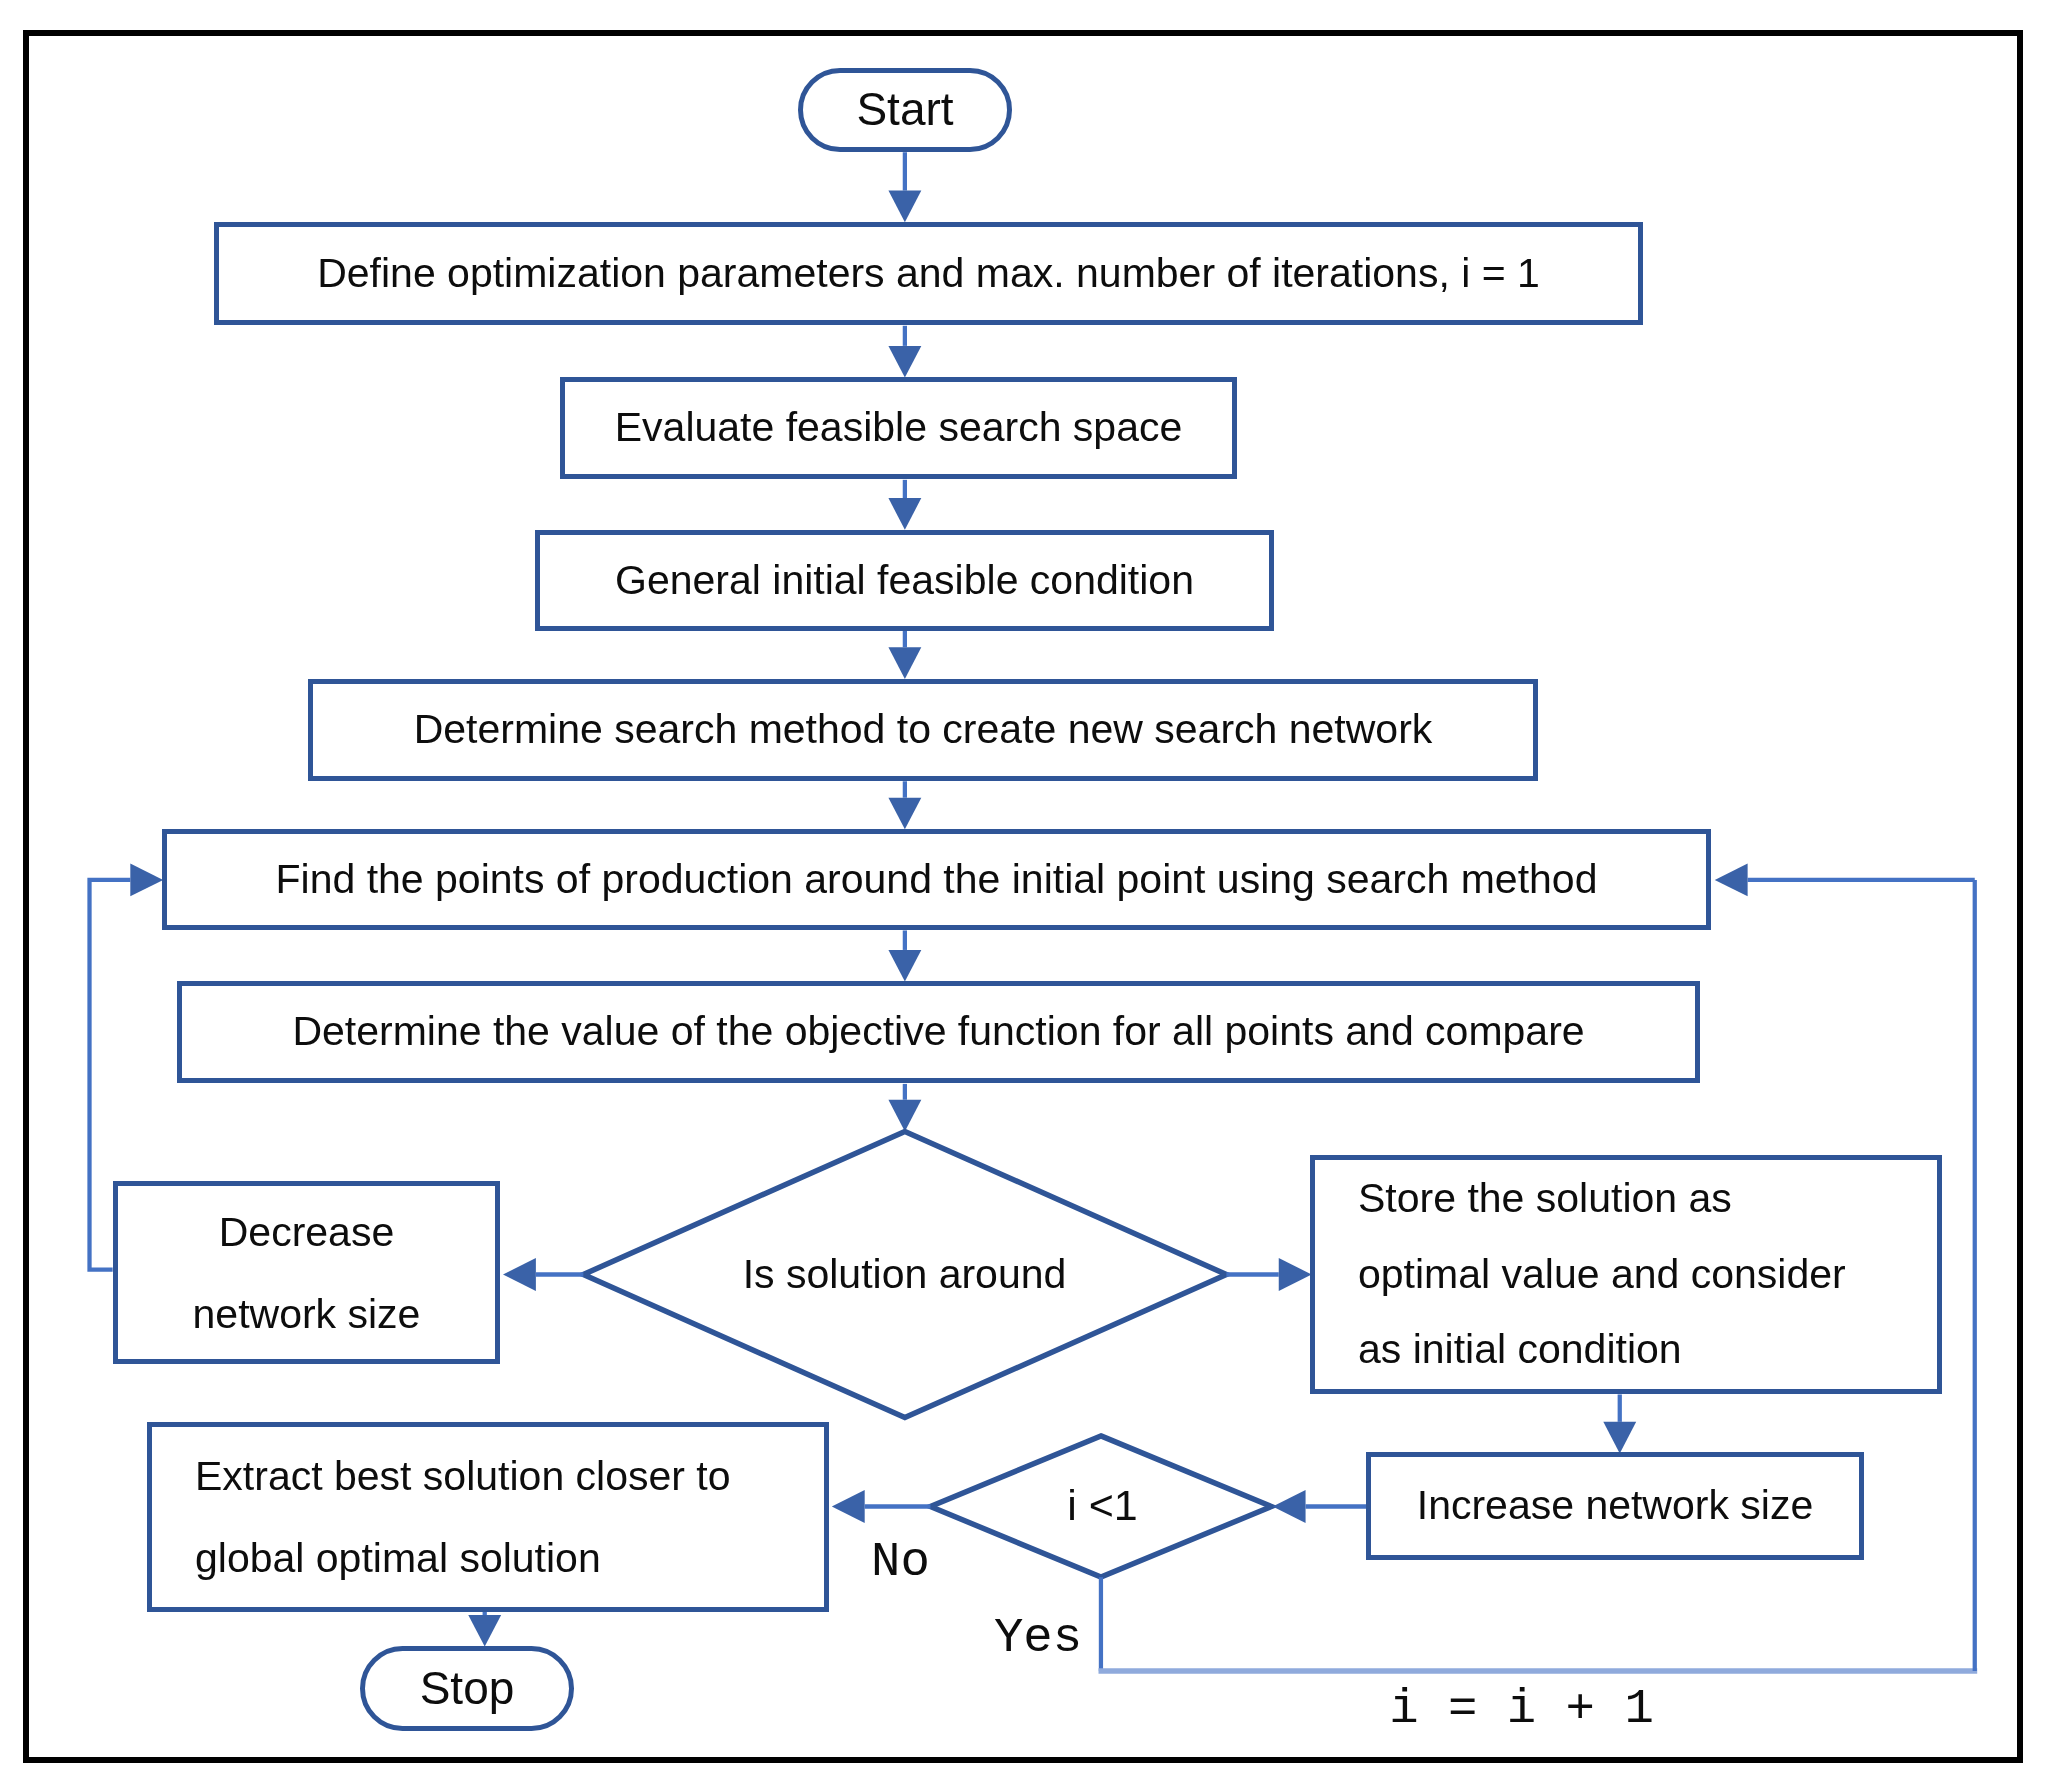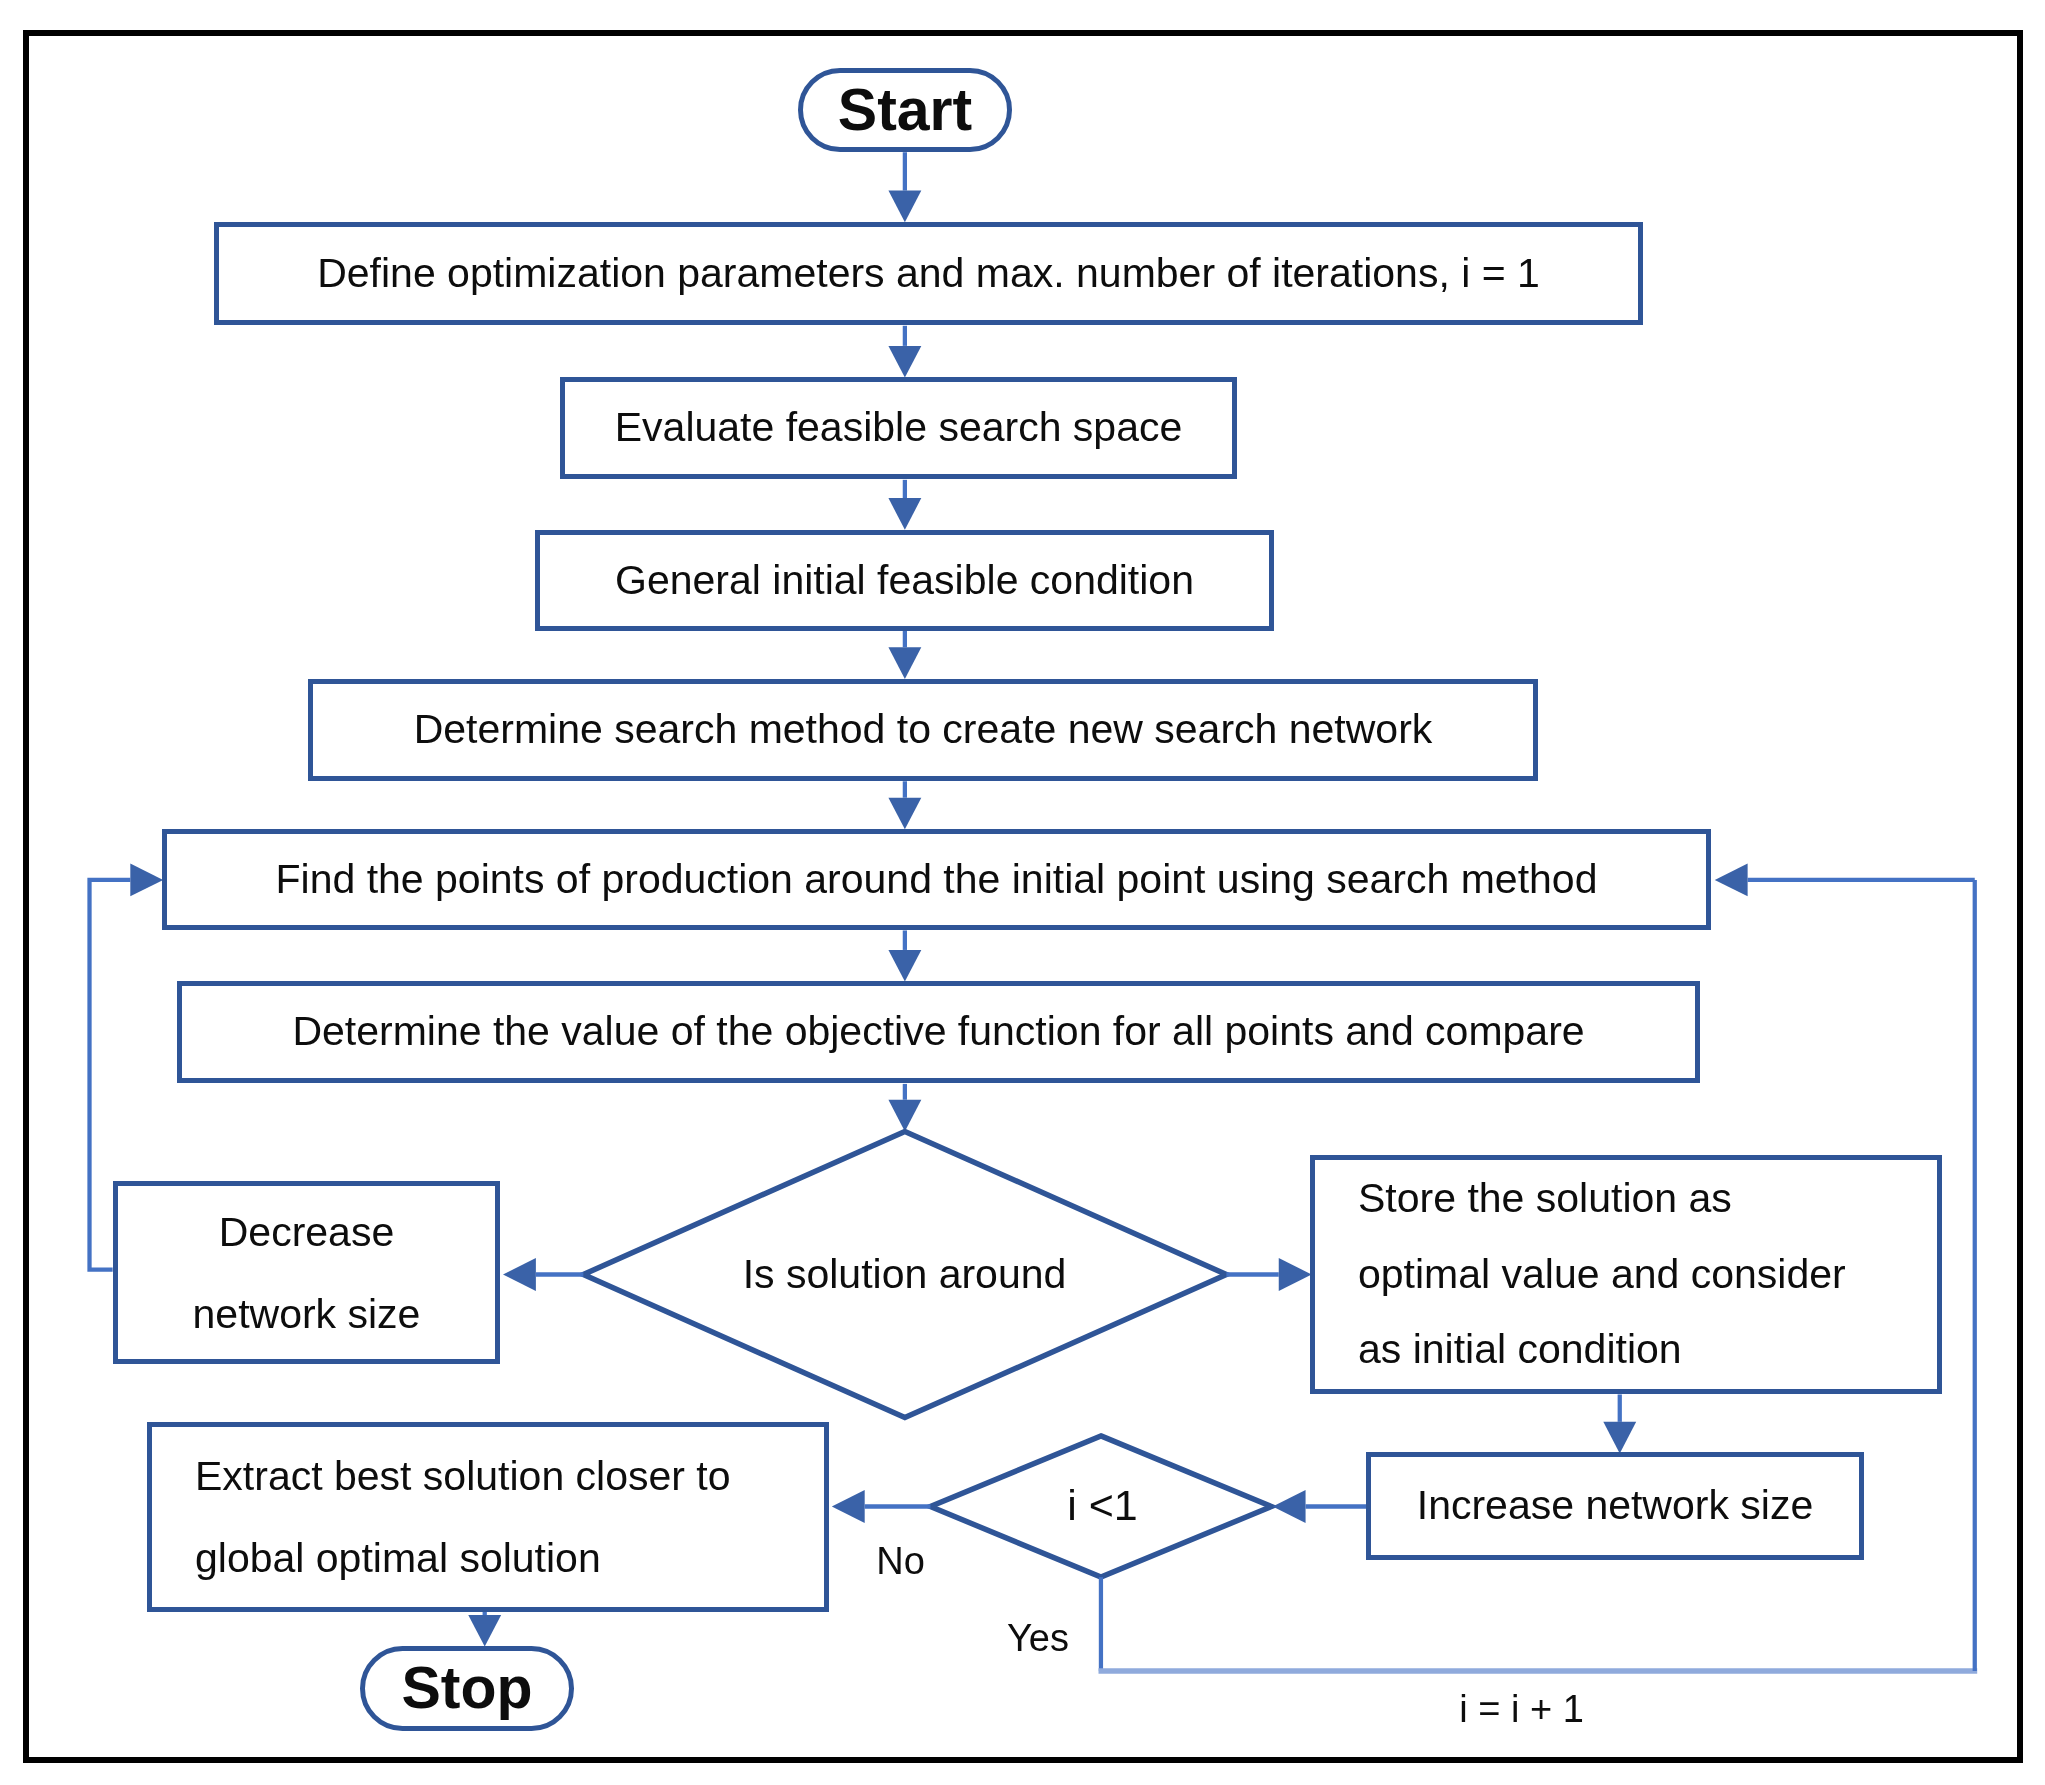--- a/index.html
+++ b/index.html
@@ -11,30 +11,30 @@
   #flow-svg{position:absolute;left:0;top:0;width:2046px;height:1786px;}
   .edge{stroke:var(--line,#4472c4);stroke-width:7;fill:none;}
   .edge-light{stroke:var(--line-light,#8faadc);stroke-width:9;fill:none;}
   .arrowhead{fill:var(--arrow,#3a62a8);stroke:none;}
   .diamond{fill:#ffffff;stroke:var(--box-border,#2f5597);stroke-width:9;}
   .node{position:absolute;box-sizing:border-box;background:#fff;
         border:5.5px solid var(--box-border,#2f5597);
         display:flex;align-items:center;justify-content:center;
         text-align:center;font-size:41px;color:var(--text,#0d0d0d);
         white-space:nowrap;line-height:1.2;}
-  .terminator{border-radius:44px;font-weight:bold;font-size:59px;}
+  .terminator{border-radius:44px;font-weight:normal;font-size:46px;}
   .multiline span{display:block;}
   .lh-wide span{line-height:2.0;}
   .lh-mid span{line-height:1.85;}
   .left-align{justify-content:flex-start;text-align:left;padding-left:43px;padding-right:9.7px;}
   .diamond-text{position:absolute;display:flex;align-items:center;justify-content:center;
         text-align:center;font-size:41px;color:var(--text,#0d0d0d);white-space:nowrap;background:transparent;}
   .diamond-text span{display:block;line-height:1.85;}
   .edge-label{position:absolute;display:flex;align-items:center;justify-content:center;
-        font-size:38px;color:var(--text,#0d0d0d);background:transparent;white-space:nowrap;}
+        font-size:49px;color:var(--text,#0d0d0d);background:transparent;white-space:nowrap;font-family:Liberation Mono, monospace;}
 </style>
 </head>
 <body>
 
 <div id="canvas">
 
   <div id="page-border"></div>
 
   <svg id="flow-svg" viewBox="0 0 3360 2933" xmlns="http://www.w3.org/2000/svg">
 

